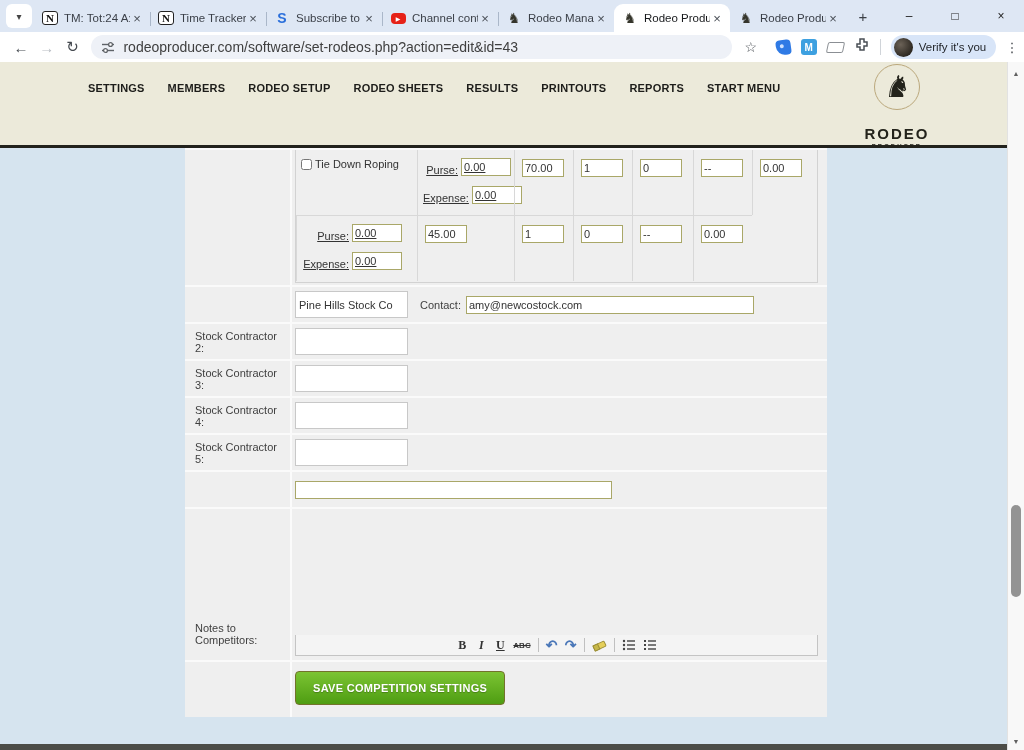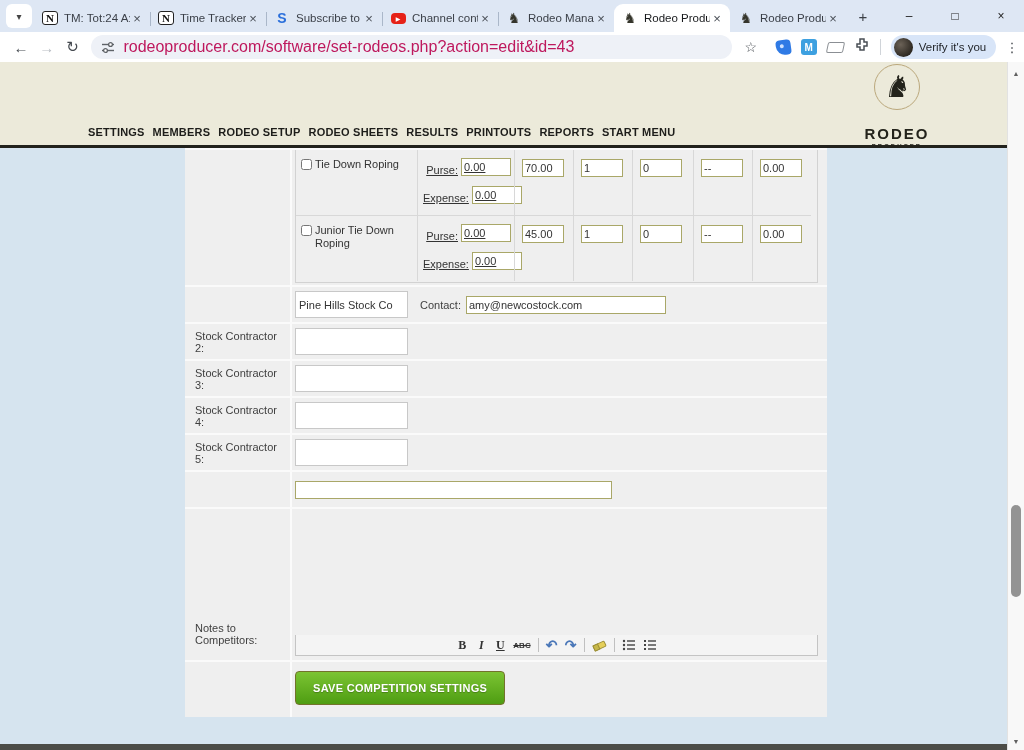--- a/index.html
+++ b/index.html
@@ -30,41 +30,41 @@
   .win-controls{margin-left:auto;height:32px;display:flex;}
   .win-btn{width:46px;height:32px;display:flex;align-items:center;justify-content:center;
            font-size:12px;color:#222;}
   .toolbar{position:absolute;left:0;top:32px;width:1024px;height:30px;background:#fff;
            display:flex;align-items:center;}
   .nav-ic{font-size:15px;color:#454a50;width:26px;text-align:center;}
   .nav-ic.disabled{color:#b9bec4;}
   .url-pill{margin-left:6px;width:645px;height:24px;background:#eef1f7;border-radius:13px;
             display:flex;align-items:center;padding:0 10px;}
   .tune-icon{margin-right:8px;display:flex;align-items:center;}
-  .url-text{font-size:16px;color:#be185d;white-space:nowrap;overflow:hidden;}
+  .url-text{font-size:14px;color:#404040;white-space:nowrap;overflow:hidden;}
   .star-ic{font-size:14px;color:#4a4f55;margin-left:8px;width:22px;text-align:center;}
   .ext-icons{display:flex;align-items:center;margin-left:14px;gap:10px;}
   .ext-tag{width:15px;height:15px;background:#2f7ae5;border-radius:4px 4px 4px 9px;transform:rotate(-8deg);
            position:relative;}
   .ext-tag::after{content:"";position:absolute;left:4px;top:4px;width:4px;height:4px;border-radius:50%;background:#cfe2ff;}
   .ext-m{width:16px;height:16px;background:#3da0e0;border-radius:3px;color:#fff;font-weight:bold;
          font-size:10px;display:flex;align-items:center;justify-content:center;}
   .ext-card{width:17px;height:11px;border:1.5px solid #8b8f94;border-radius:2px;transform:skewX(-12deg);}
   .chrome-divider{width:1px;height:16px;background:#d0d4d9;margin:0 10px;}
   .profile-chip{height:24px;background:#d8e5f8;border-radius:13px;display:flex;align-items:center;
                 padding:0 10px 0 3px;}
   .avatar{width:19px;height:19px;border-radius:50%;background:radial-gradient(circle at 35% 35%,#6b6257,#14110d);
           margin-right:6px;}
   .profile-label{font-size:11.5px;color:#1e2126;white-space:nowrap;}
   .menu-dots{font-size:13px;color:#3c4046;width:24px;text-align:center;margin-left:4px;}
 
   
   .site-header{position:absolute;left:0;top:62px;width:1007px;height:86px;background:#eceada;
                border-bottom:3px solid #22221c;}
-  .site-nav{position:absolute;left:88px;top:20px;display:flex;gap:8px;margin-top:44px;}
+  .site-nav{position:absolute;left:88px;top:20px;display:flex;gap:23px;}
   .nav-item{font-size:11px;font-weight:bold;color:#1d1d1a;letter-spacing:.2px;white-space:nowrap;}
   .logo{position:absolute;left:851px;top:2px;width:92px;display:flex;flex-direction:column;align-items:center;}
   .logo-circle{width:46px;height:46px;border:1px solid #bba87c;border-radius:50%;
                display:flex;align-items:center;justify-content:center;}
   .logo-horse{font-size:30px;color:#23231b;line-height:30px;transform:scaleX(-1);}
   .logo-title{font-size:15px;font-weight:bold;color:#23231b;letter-spacing:2px;margin-top:15px;
               font-family:"Liberation Sans",sans-serif;}
   .logo-sub{font-size:6px;font-weight:bold;color:#23231b;letter-spacing:2px;margin-top:1px;
             display:flex;align-items:center;gap:4px;}
   .logo-sub::before,.logo-sub::after{content:"";display:block;width:14px;height:1px;background:#23231b;}
@@ -269,26 +269,20 @@
           <label>Expense:</label>
           <input class="olive w50" value="0.00" style="">
         </div>
       </div>
       <div class="ec"><input class="olive w42 cell-input" value="70.00" style=""></div>
       <div class="ec"><input class="olive w42 cell-input" value="1" style=""></div>
       <div class="ec"><input class="olive w42 cell-input" value="0" style=""></div>
       <div class="ec"><input class="olive w42 cell-input" value="--" style=""></div>
       <div class="ec"><input class="olive w42 cell-input" value="0.00" style=""></div>
 
-      <div class="ec first r2">
-        <div class="event-name">
-          <input type="checkbox" style="">
-          <span>Junior Tie Down Roping</span>
-        </div>
-      </div>
       <div class="ec r2">
         <div class="pline">
           <label>Purse:</label>
           <input class="olive w50" value="0.00" style="">
         </div>
         <div class="pline">
           <label>Expense:</label>
           <input class="olive w50" value="0.00" style="">
         </div>
       </div>
@@ -297,21 +291,21 @@
       <div class="ec r2"><input class="olive w42 cell-input" value="0" style=""></div>
       <div class="ec r2"><input class="olive w42 cell-input" value="--" style=""></div>
       <div class="ec r2"><input class="olive w42 cell-input" value="0.00" style=""></div>
     </div>
   </div>
 
   <div class="prow frow">
     <div class="controls">
       <input class="gray red-text" style="width: 113px;" value="Pine Hills Stock Co">
       <span class="inline-label">Contact:</span>
-      <input class="olive" style="width: 200px;" value="amy@newcostock.com">
+      <input class="olive" style="width: 288px;" value="amy@newcostock.com">
     </div>
   </div>
 
   <div class="prow frow">
     <span class="row-label">Stock Contractor 2:</span>
     <div class="controls">
         <input class="gray" style="width: 113px;" value="">
       </div>
   </div>
   <div class="prow frow">

